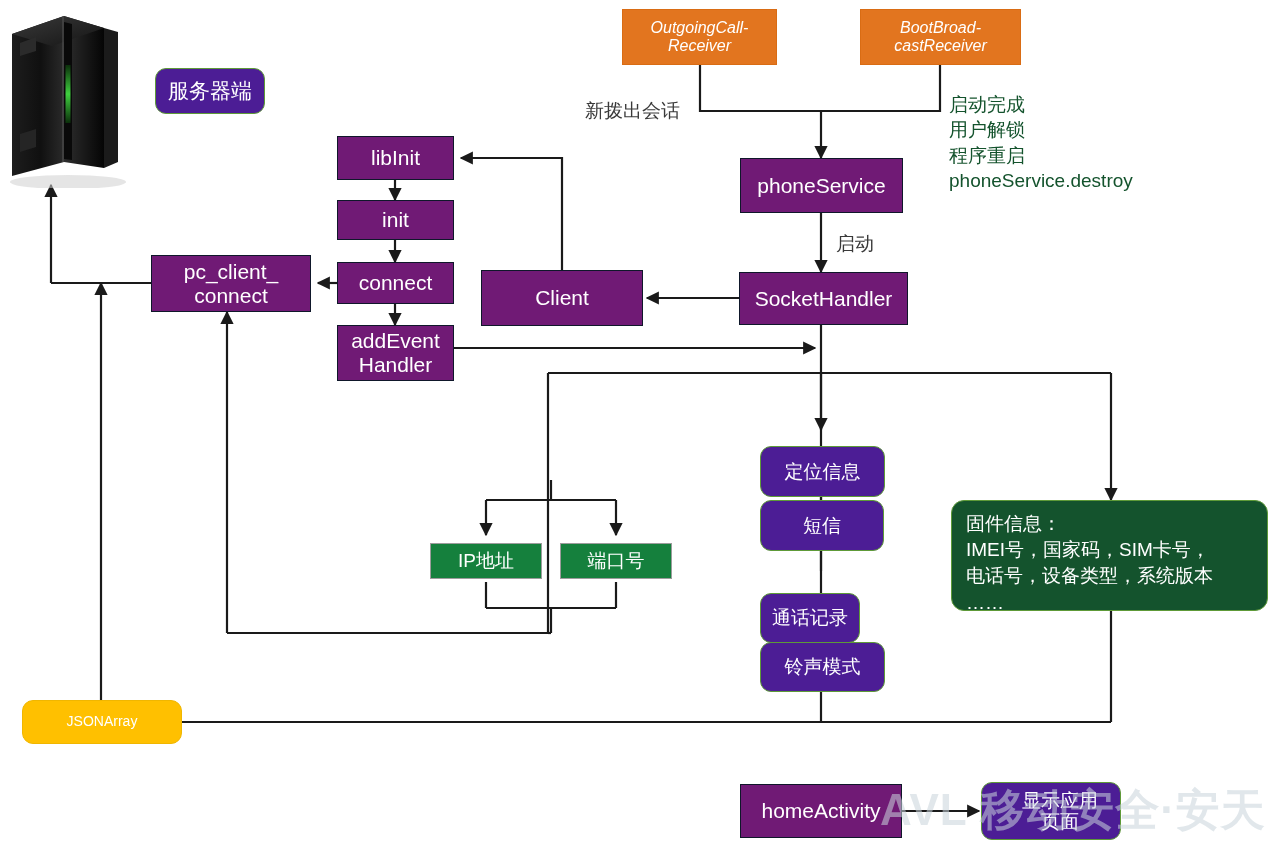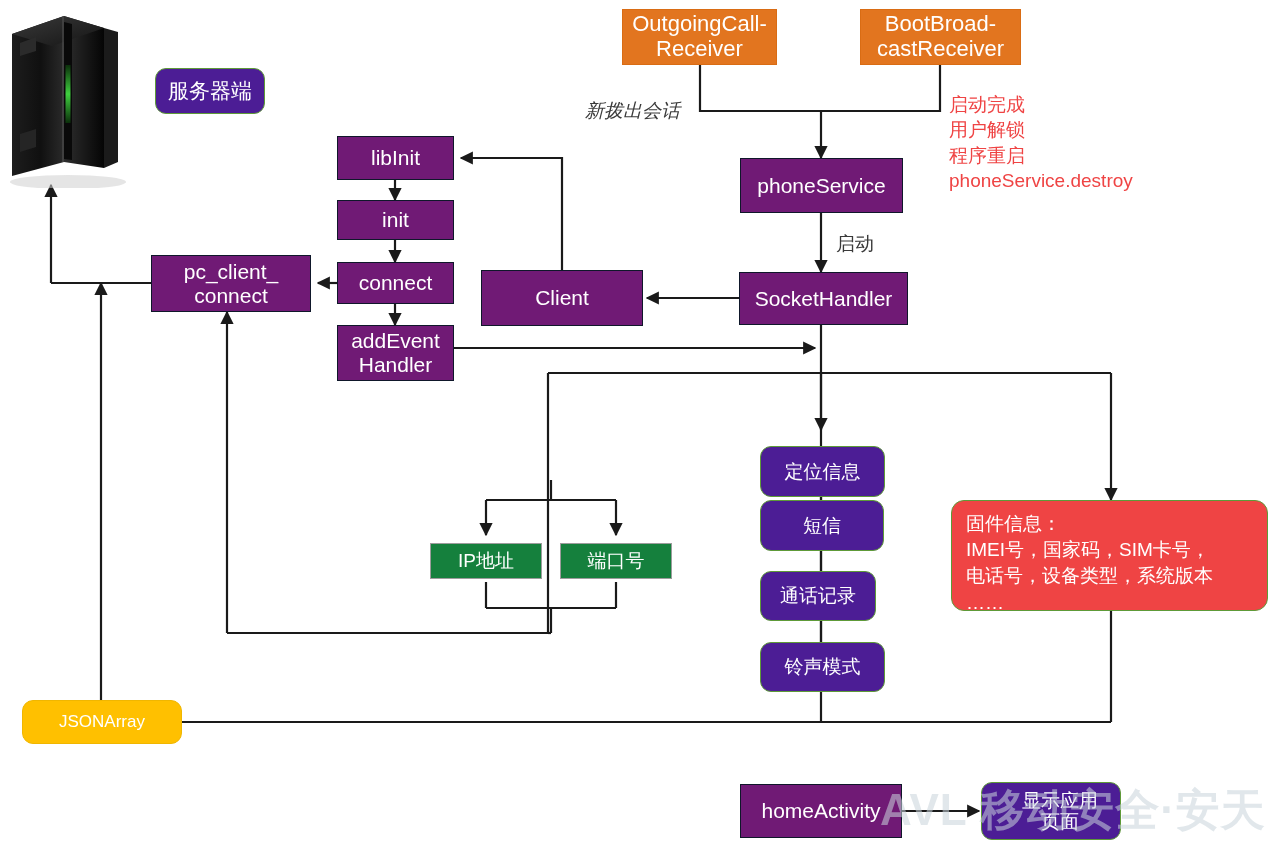--- a/index.html
+++ b/index.html
@@ -38,60 +38,61 @@
     z-index: 3;
   }
   .n-blue {
     background: #701a75;
     border: 1px solid #0f172a;
     font-size: 21px;
   }
   .n-orange {
     background: #E2751F;
     border: 1px solid #D96C14;
-    font-size: 22px;
+    font-size: 16px;
+    font-style: italic;
   }
   .n-green {
     background: #4c1d95;
     border: 1px solid #5E9A38;
     border-radius: 11px;
     font-size: 19px;
   }
   .n-green-sm { font-size: 19px; }
   .n-gray {
     background: #15803d;
     border: 1px solid #9C9C9C;
     font-size: 19px;
   }
   .n-amber {
     background: #FFC000;
     border: 1px solid #F0B600;
     border-radius: 11px;
-    font-size: 17px;
+    font-size: 14px;
   }
   .n-green-big {
-    background: #ef4444;
+    background: #14532d;
     border: 1px solid #5E9A38;
     border-radius: 13px;
     font-size: 19px;
     justify-content: flex-start;
     align-items: flex-start;
     text-align: left;
     padding: 10px 14px;
     line-height: 1.38;
   }
   .edge-label {
     position: absolute;
     color: #3A3A3A;
     font-size: 19px;
     line-height: 1.33;
     white-space: pre-line;
     z-index: 4;
   }
-  .edge-label.mono-ish { color: #ef4444; }
+  .edge-label.mono-ish { color: #14532d; }
 
   
   #server {
     position: absolute;
     left: 6px;
     top: 10px;
     width: 132px;
     height: 178px;
     z-index: 2;
   }
@@ -263,35 +264,35 @@
   <div class="node n-gray" style="left:430px; top:543px; width:112px; height:36px;">IP地址</div>
 
   <div class="node n-gray" style="left:560px; top:543px; width:112px; height:36px;">端口号</div>
 
   <div class="node n-amber" style="left:22px; top:700px; width:160px; height:44px;">JSONArray</div>
 
   <div class="node n-green n-green-sm" style="left:760px; top:430px; width:125px; height:51px;margin-top:16px;">定位信息</div>
 
   <div class="node n-green n-green-sm" style="left:760px; top:500px; width:124px; height:51px;">短信</div>
 
-  <div class="node n-green n-green-sm" style="left:760px; top:571px; width:116px; height:50px;">通话记录</div>
+  <div class="node n-green n-green-sm" style="left:760px; top:593px; width:100px; height:50px;">通话记录</div>
 
   <div class="node n-green n-green-sm" style="left:760px; top:642px; width:125px; height:50px;">铃声模式</div>
 
   <div class="node n-green-big" style="left:951px; top:500px; width:317px; height:111px;">固件信息：
 IMEI号，国家码，SIM卡号，
 电话号，设备类型，系统版本
 ……</div>
 
   <div class="node n-blue" style="left:740px; top:784px; width:162px; height:54px;">homeActivity</div>
 
   <div class="node n-green n-green-sm" style="left:981px; top:782px; width:140px; height:58px;padding-left:18px;">显示应用
 页面</div>
 
-  <div class="edge-label" style="left:585px; top:98px;font-style:italic;">新拨出会话</div>
+  <div class="edge-label" style="left:585px; top:98px;">新拨出会话</div>
 
   <div class="edge-label mono-ish" style="left:949px; top:92px;">启动完成
 用户解锁
 程序重启
 phoneService.destroy</div>
 
   <div class="edge-label" style="left:836px; top:231px;">启动</div>
 
   <div id="watermark">
     <span class="wm-text">AVL 移动安全·安天</span>

